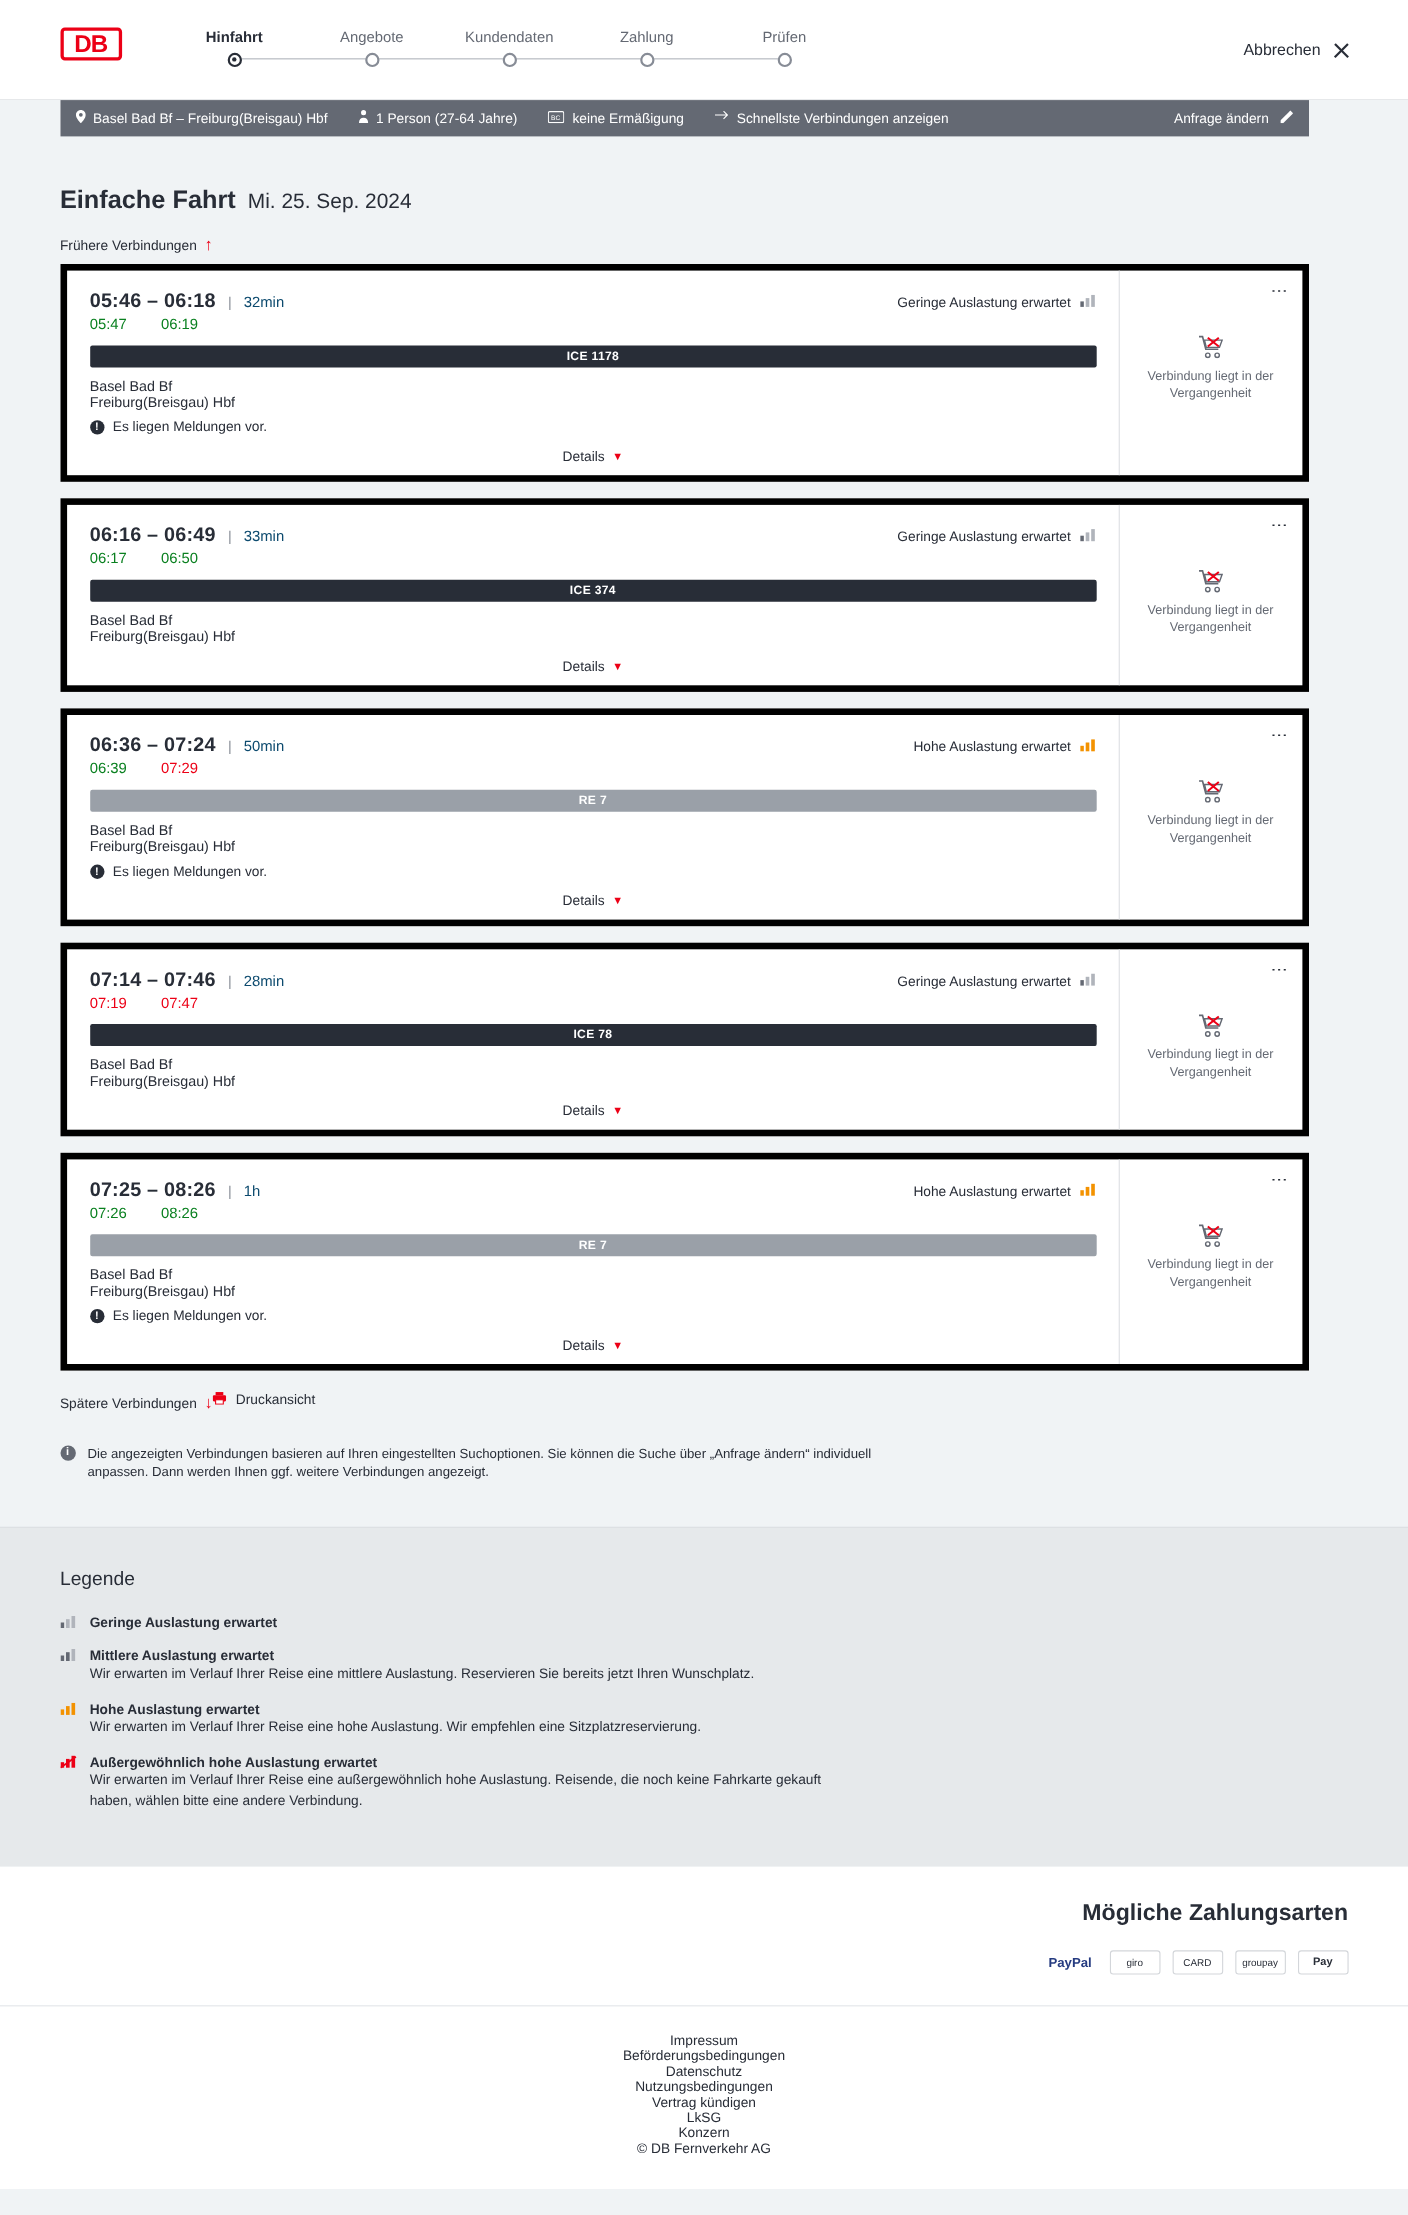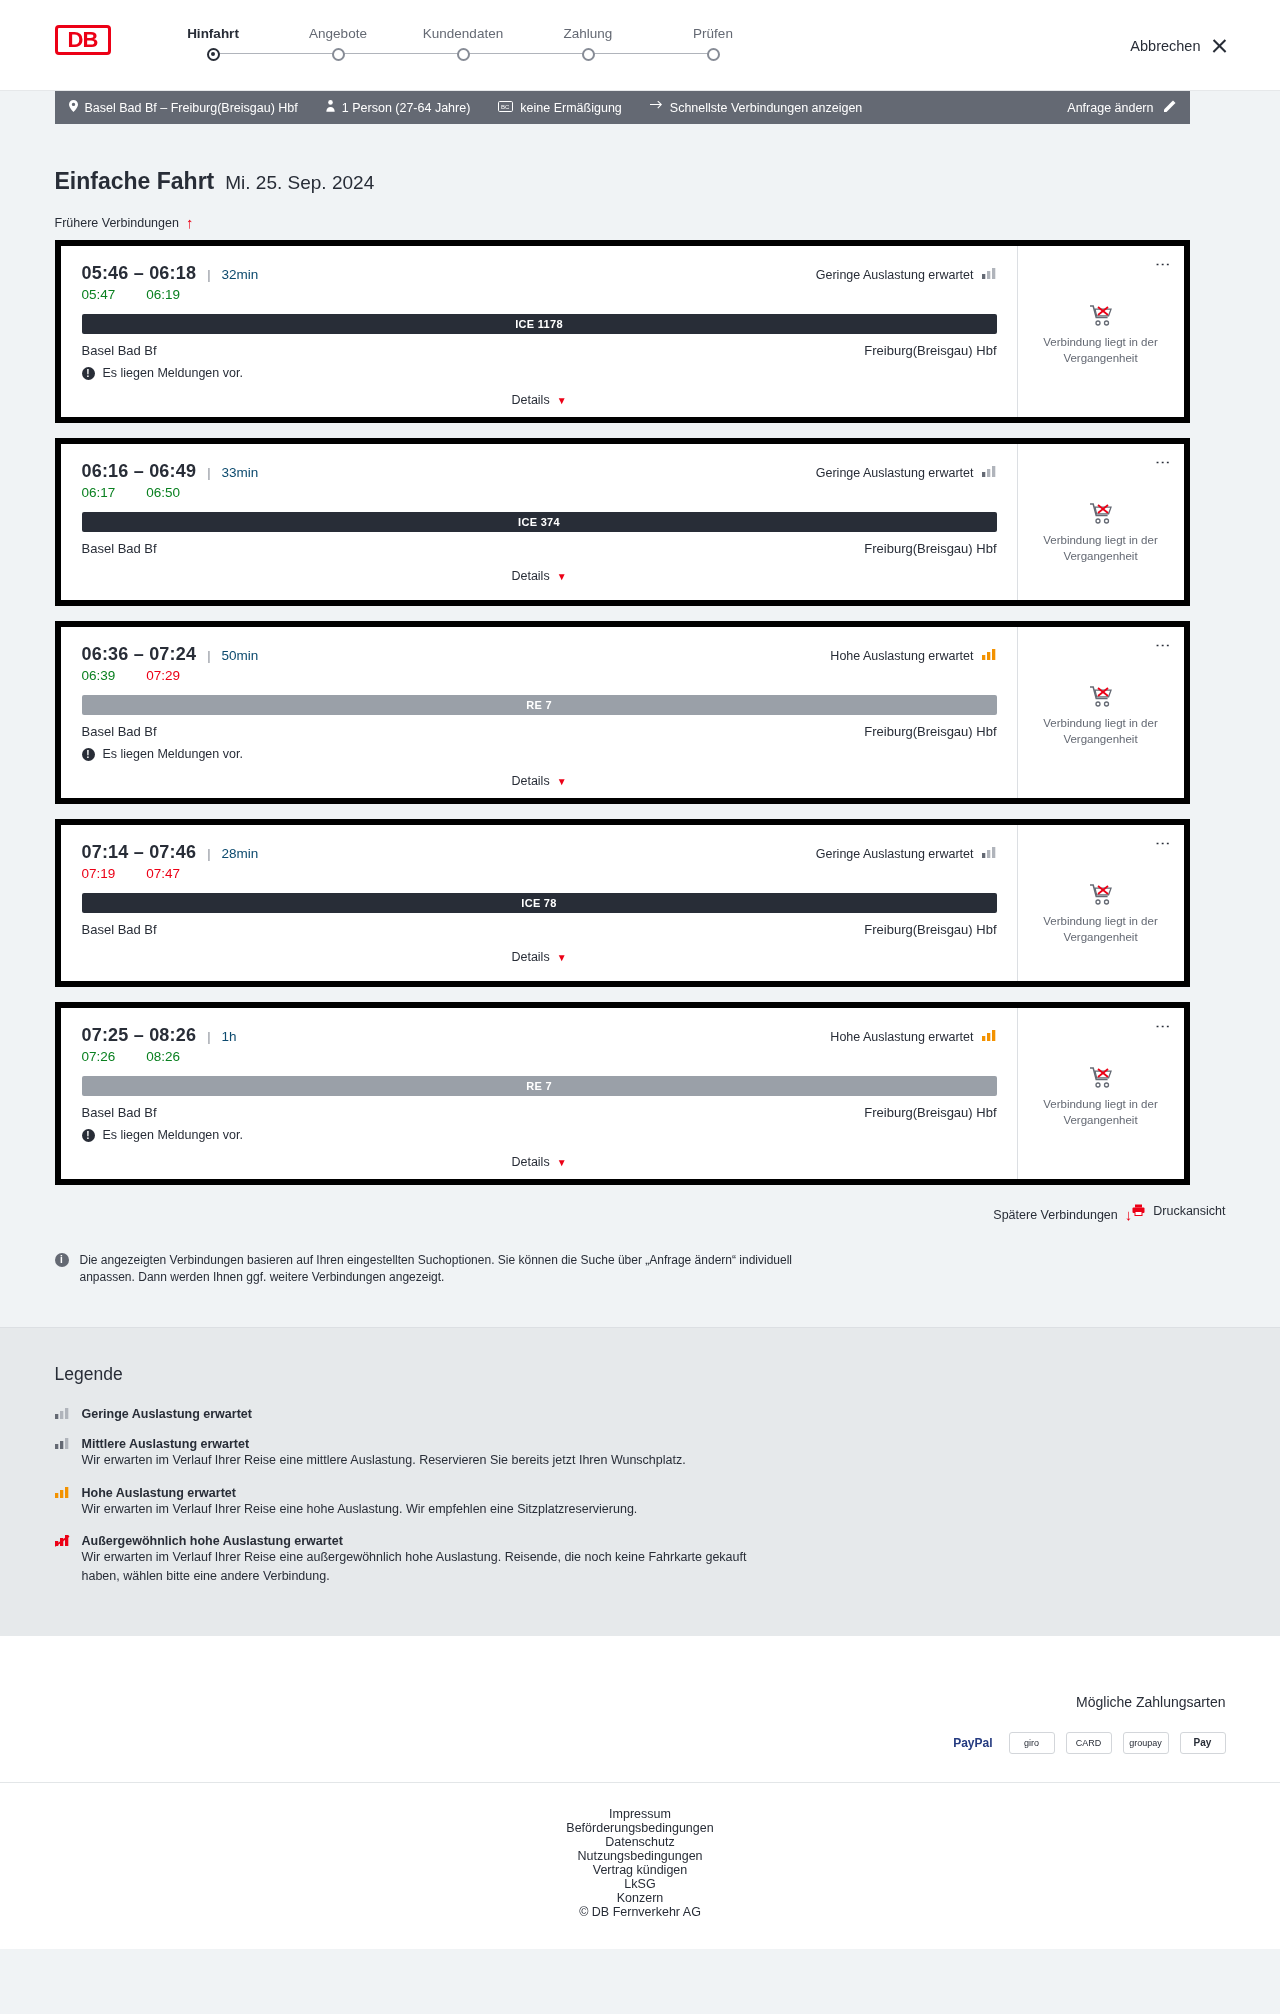--- a/index.html
+++ b/index.html
@@ -190,22 +190,22 @@
     margin-top:12px;
     height:20px;
     border-radius:2px;
     display:flex;align-items:center;justify-content:center;
     font-size:11px;font-weight:bold;color:#fff;
     letter-spacing:0.3px;
   }
   .trainbar.ice { background:#282d37; }
   .trainbar.re { background:#9aa0a8; }
   .row3 {
-    display:flex;justify-content:space-between;
-    font-size:13px;margin-top:9px;
+    display:flex;
+    font-size:13px;margin-top:9px;flex-direction:column;
   }
   .msg {
     display:flex;align-items:center;gap:8px;
     font-size:12.5px;margin-top:8px;
   }
   .warn-ico {
     width:13px;height:13px;border-radius:50%;
     background:#282d37;color:#fff;
     font-size:10px;font-weight:bold;
     display:inline-flex;align-items:center;justify-content:center;
@@ -243,21 +243,21 @@
     width:135px;
   }
 
   .later {
     margin:7px 0 0 17px;
     font-size:12.5px;
     display:inline-flex;align-items:center;gap:7px;
     cursor:pointer;
   }
   .bottom-row {
-    display:flex;align-items:center;justify-content:flex-end;
+    display:flex;align-items:center;justify-content:flex-start;
     padding-right:17px;
   }
   .print {
     font-size:12.5px;display:inline-flex;align-items:center;gap:8px;cursor:pointer;
   }
   .print-ico { color:#ec0016;font-size:13px; }
   .note {
     margin:30px 0 0 17px;
     display:flex;gap:11px;
     font-size:12px;color:#282d37;
@@ -287,21 +287,21 @@
 
   
   .pay-section {
     background:#fff;
     padding:30px 0 28px 0;
   }
   .pay-inner {
     width:1205px;margin:0 auto;
     text-align:right;padding-right:17px;
   }
-  .pay-title { font-size:14px;font-weight:normal;margin-bottom:22px;margin-top:28px; }
+  .pay-title { font-size:21px;font-weight:bold;margin-bottom:22px; }
   .pay-icons { display:flex;justify-content:flex-end;align-items:center;gap:11px; }
   .pay-box {
     height:22px;min-width:46px;
     border:1px solid #d3d6da;border-radius:3px;
     display:flex;align-items:center;justify-content:center;
     font-size:9px;color:#282d37;background:#fff;
     padding:0 5px;
   }
   .pay-paypal { border:none;font-weight:bold;font-size:12px;color:#253b80; }
   .pay-apple { background:#fff;font-weight:bold;font-size:10px; }

